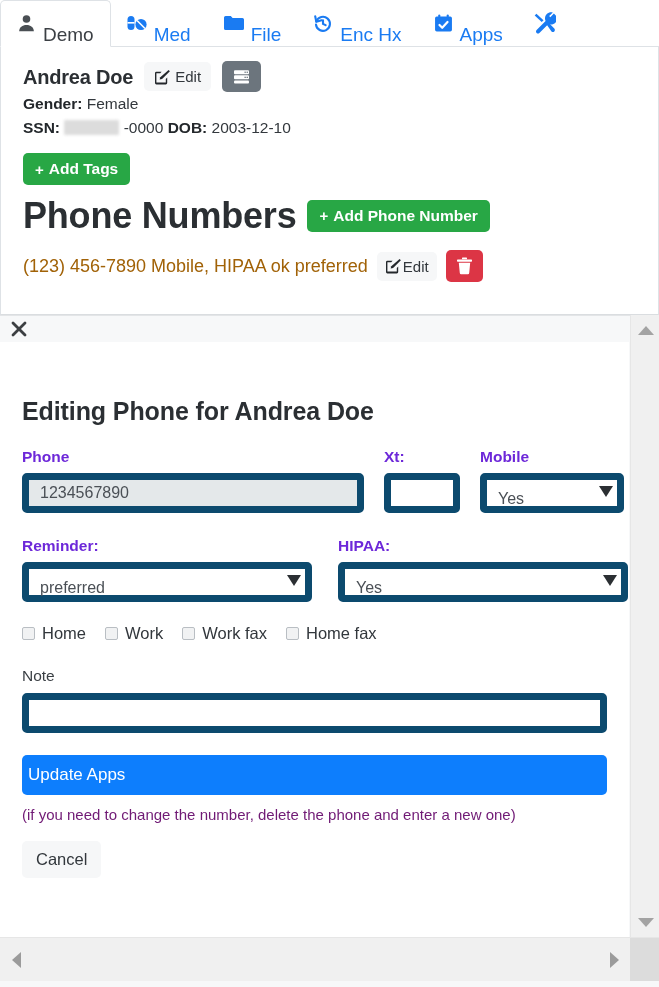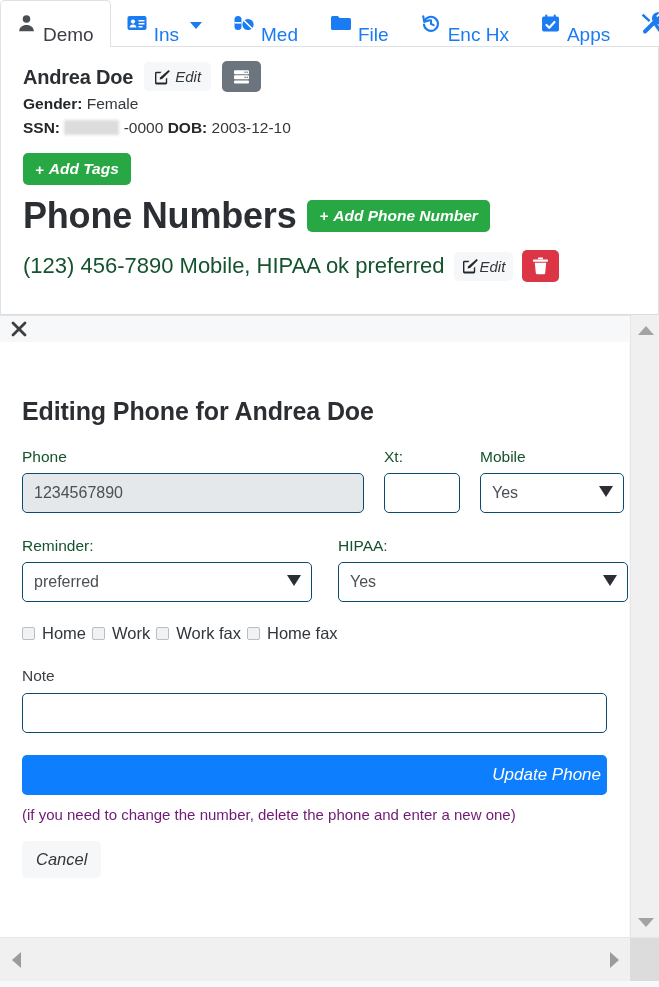--- a/index.html
+++ b/index.html
@@ -72,23 +72,22 @@
     color: #2b2f33;
     letter-spacing: -0.2px;
     line-height: 1.1;
   }
   .btn {
     font-family: "Liberation Sans", sans-serif;
     border: none;
     cursor: pointer;
     display: inline-flex;
     align-items: center;
-    justify-content: flex-end;
+    justify-content: flex-start;
     gap: 5px;
-    font-style: italic;
   }
   .btn-light {
     background: #f6f7f8;
     color: #32373c;
     font-size: 15px;
     border-radius: 5px;
     padding: 6px 10px;
   }
   .btn-dark {
     background: #6c757d;
@@ -123,21 +122,21 @@
   .sec-title {
     font-size: 36px; font-weight: 600; color: #2b2f33;
     letter-spacing: -0.2px; line-height: 1.15;
   }
   .phone-row {
     margin-top: 14px;
     display: flex;
     align-items: center;
     gap: 9px;
   }
-  .phone-txt { font-size: 22px; color: #14532d; }
+  .phone-txt { font-size: 18px; color: #a16207; }
   .btn-edit-sm {
     background: #f6f7f8; color: #32373c; font-size: 15px;
     border-radius: 5px; padding: 6px 8px; gap: 2px;
   }
   .btn-red {
     background: #dc3545; color: #fff;
     border-radius: 5px; padding: 7px 10px;
   }
 
   
@@ -169,35 +168,35 @@
     height: 608px;
     background: #ffffff;
     overflow: hidden;
     padding: 0 22px;
   }
   .modal-title {
     font-size: 25px; font-weight: 600; color: #2b2f33;
     letter-spacing: -0.1px;
     margin: 55px 0 0 0;
   }
-  .lbl { font-size: 15.5px; color: #14532d; }
+  .lbl { font-size: 15.5px; color: #6d28d9; font-weight: bold; }
   .grid1 {
     display: grid;
     grid-template-columns: 342px 20px 76px 20px 144px;
     margin-top: 22px;
   }
   .grid2 {
     display: grid;
     grid-template-columns: 290px 26px 290px;
     margin-top: 24px;
   }
   .fld {
     width: 100%;
     height: 40px;
-    border: 1px solid #0c4a6e;
+    border: 7px solid #0c4a6e;
     border-radius: 5px;
     background: #fff;
     font-family: "Liberation Sans", sans-serif;
     font-size: 16px;
     color: #4b5056;
     padding: 0 11px;
     margin-top: 7px;
   }
   .fld[disabled] { background: #e4e8ea; color: #4b5056; }
   .selwrap { position: relative; margin-top: 7px; }
@@ -205,21 +204,21 @@
   .sel-caret {
     position: absolute;
     right: 11px; top: 13px;
     width: 0; height: 0;
     border-left: 7px solid transparent;
     border-right: 7px solid transparent;
     border-top: 11px solid #2b2f33;
     pointer-events: none;
   }
   .selval { line-height: 38px; }
-  .cbrow { display: flex; align-items: flex-start; gap: 6px; margin-top: 22px; }
+  .cbrow { display: flex; align-items: flex-start; gap: 19px; margin-top: 22px; }
   .cb { display: inline-flex; align-items: center; gap: 7px; cursor: pointer; }
   .cbx {
     width: 13px; height: 13px;
     border: 1px solid #b9bec3;
     background: #f1f2f3;
     border-radius: 2px;
     display: inline-block;
   }
   .cbl { font-size: 16.5px; color: #32373c; }
   .note-lbl { margin-top: 24px; display: block; font-size: 15.5px; color: #3a3f44; }
@@ -306,34 +305,20 @@
     <div class="tab active">
       <span class="ico">
         <svg width="19" height="19" viewBox="0 0 16 16" fill="#4a4f54">
           <circle cx="8" cy="4.2" r="3.2"></circle>
           <path d="M1.8 14.5c0-3.3 2.8-5.3 6.2-5.3s6.2 2 6.2 5.3z"></path>
         </svg>
       </span>
       <span class="ttxt">Demo</span>
     </div>
 
-    <div class="tab">
-      <span class="ico">
-        <svg width="20" height="20" viewBox="0 0 20 16" fill="#1a7bf2">
-          <rect x="0.5" y="1" width="19" height="14" rx="2"></rect>
-          <circle cx="6" cy="6.6" r="2.1" fill="#fff"></circle>
-          <path d="M2.6 12.4c0-1.9 1.5-3 3.4-3s3.4 1.1 3.4 3z" fill="#fff"></path>
-          <rect x="11.5" y="5" width="6" height="1.5" fill="#fff"></rect>
-          <rect x="11.5" y="8" width="6" height="1.5" fill="#fff"></rect>
-          <rect x="11.5" y="11" width="4" height="1.5" fill="#fff"></rect>
-        </svg>
-      </span>
-      <span class="ttxt">Ins</span>
-      <span class="caret-dn"></span>
-    </div>
 
     <div class="tab">
       <span class="ico">
         <svg width="20" height="19" viewBox="0 0 20 19" fill="#1a7bf2">
           <rect x="0.5" y="2" width="7" height="14" rx="3.5"></rect>
           <rect x="0.5" y="8" width="7" height="1.6" fill="#fff"></rect>
           <circle cx="14" cy="10.5" r="5.6"></circle>
           <path d="M10 6.5 L18 14.5" stroke="#fff" stroke-width="1.6"></path>
         </svg>
       </span>
@@ -538,21 +523,21 @@
         <label class="cb">
           <span class="cbx"></span>
           <span class="cbl">Home fax</span>
         </label>
       </div>
 
       <span class="note-lbl">Note</span>
       <input class="fld note-fld" type="text" placeholder="" style="">
 
       <button class="btn btn-primary">
-        <span>Update Phone</span>
+        <span>Update Apps</span>
       </button>
 
       <div class="hint">(if you need to change the number, delete the phone and enter a new one)</div>
 
       <button class="btn btn-cancel">
         <span>Cancel</span>
       </button>
 
     </div>
   </div>

